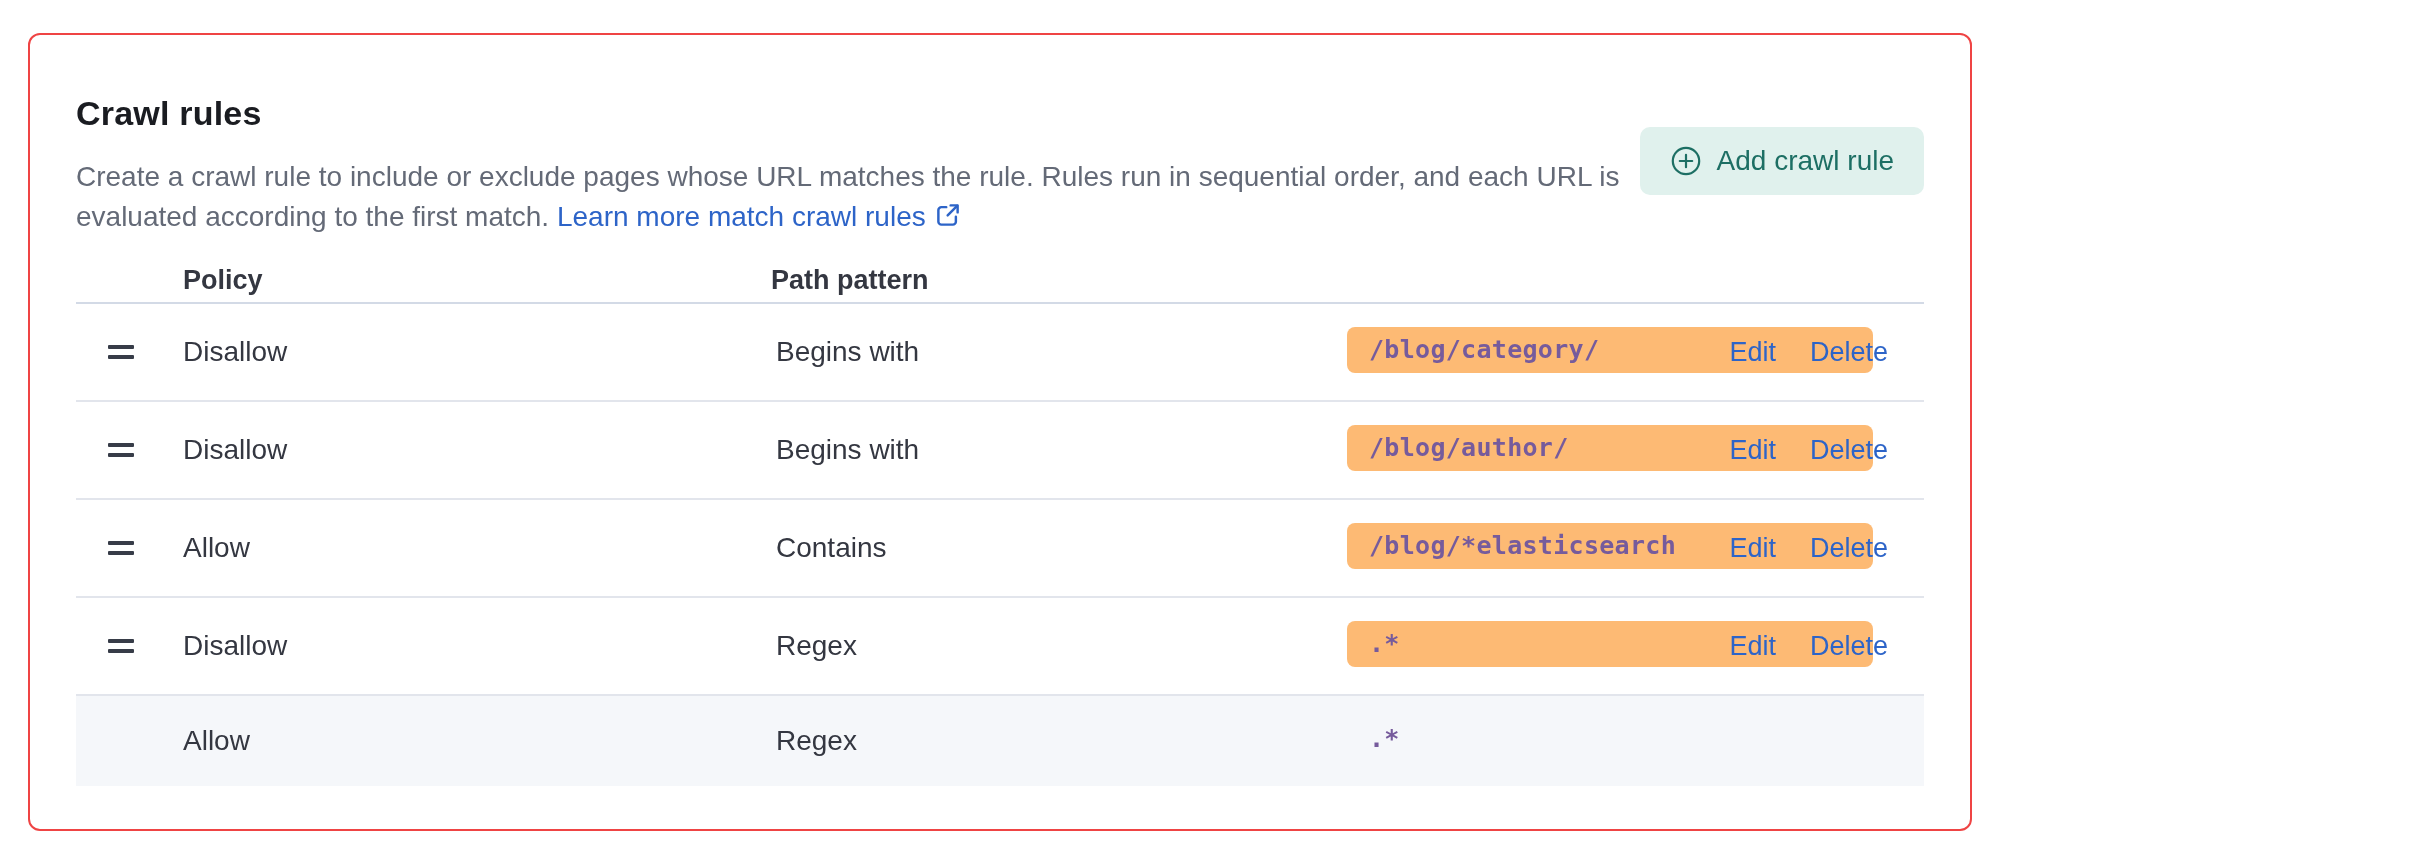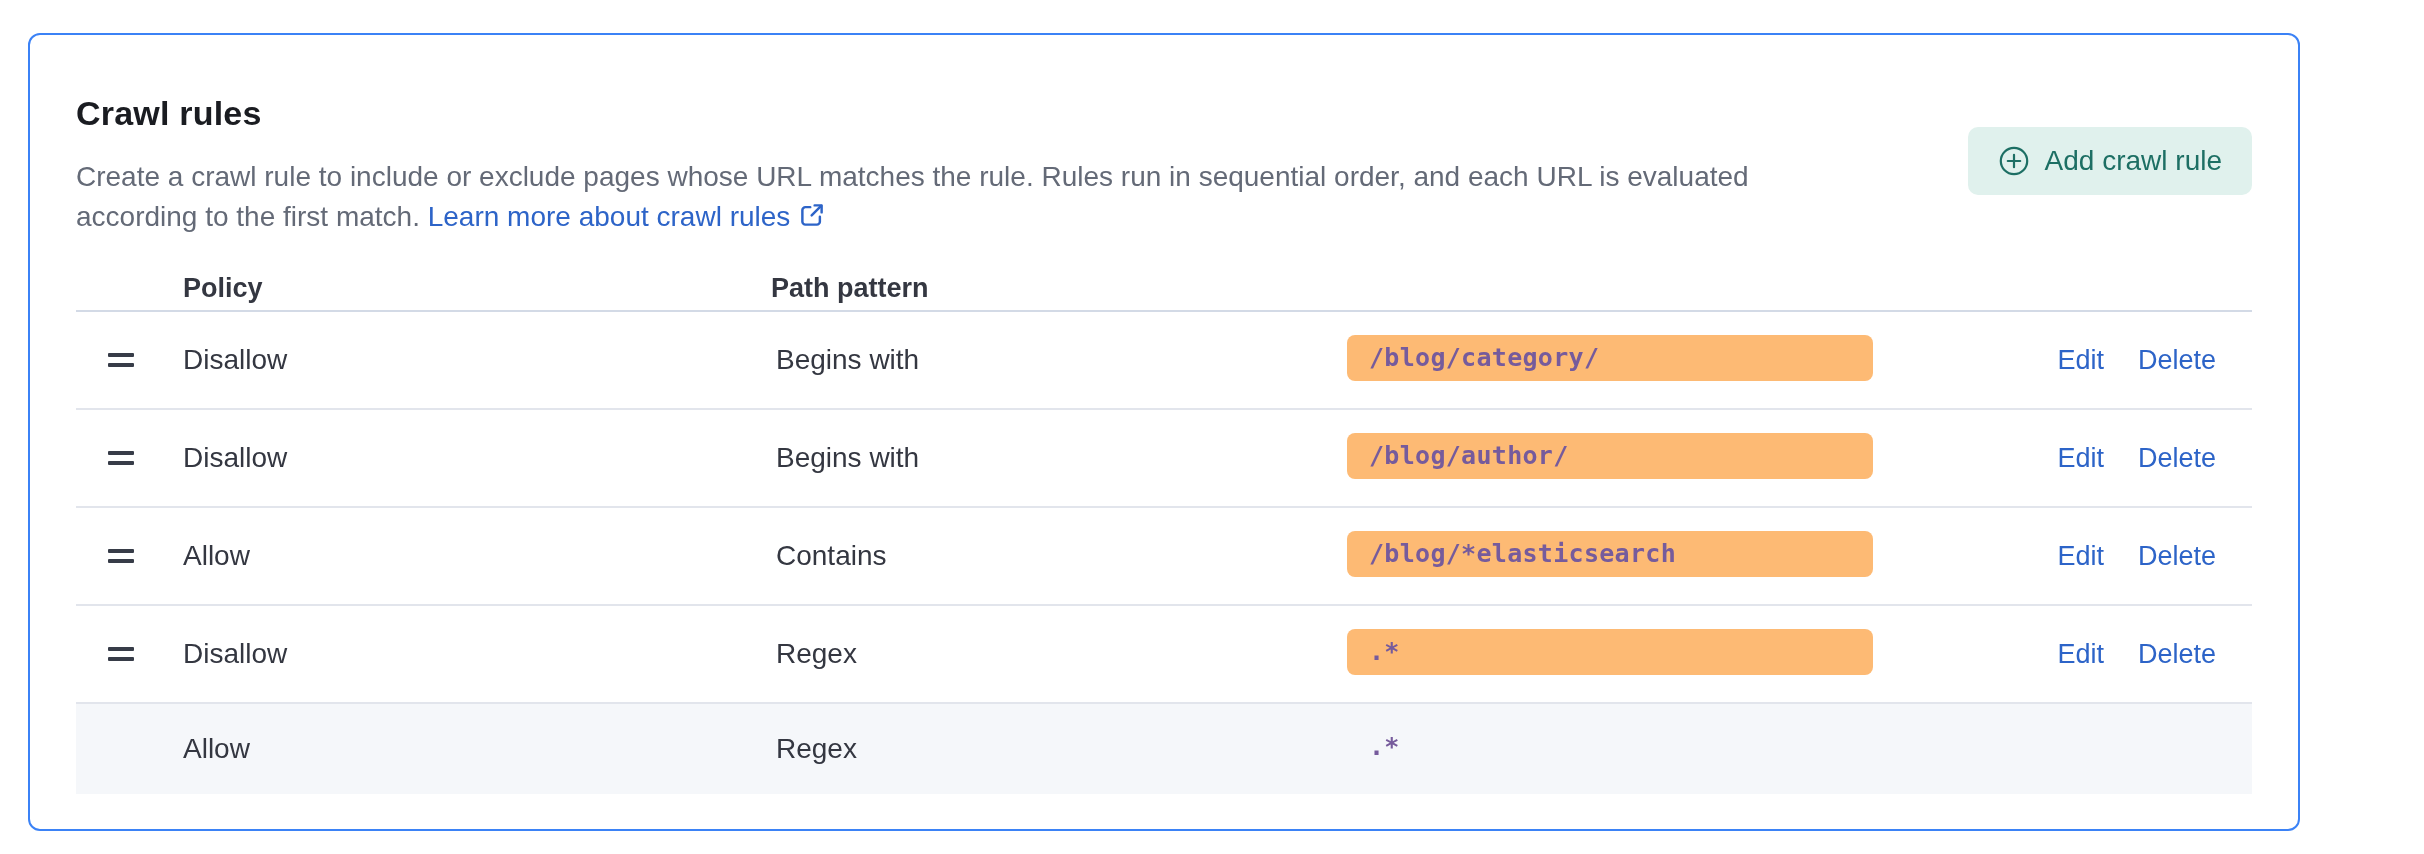--- a/index.html
+++ b/index.html
@@ -9,23 +9,23 @@
     background: #ffffff;
     font-family: "Liberation Sans", "DejaVu Sans", sans-serif;
     color: #343741;
     position: relative;
     overflow: hidden;
   }
 
   .panel {
     position: absolute;
     left: 28px; top: 33px;
-    width: 2272px; height: 798px;
+    width: 1944px; height: 798px;
     background: #ffffff;
-    border: 2px solid #3b82f6;
+    border: 2px solid #ef4444;
     border-radius: 12px;
     padding: 56px 46px 0 46px;
   }
 
   .panel-header { display: flex; justify-content: space-between; align-items: flex-start; }
   .header-left { max-width: 1680px; }
 
   .page-title {
     font-size: 34px; font-weight: 700; color: #1A1C21;
     line-height: 44px; margin: 0; letter-spacing: 0.2px;
@@ -47,21 +47,21 @@
     height: 68px; padding: 0 30px;
     background: #E0F1ED;
     color: #1D6F64;
     border: none; border-radius: 10px;
     font-family: inherit;
     font-size: 28px; font-weight: 500;
     cursor: pointer;
     white-space: nowrap;
   }
 
-  .rules-table { margin-top: 26px; }
+  .rules-table { margin-top: 18px; }
   .t-row {
     display: grid;
     grid-template-columns: 90px 597px 584px 1fr 250px;
     align-items: center;
   }
   .t-head {
     height: 46px;
     border-bottom: 2px solid #D3DAE6;
   }
   .t-head .cell { font-size: 27px; font-weight: 700; color: #343741; }
@@ -107,21 +107,21 @@
 </head>
 <body>
 
 <div class="panel">
 
   <div class="panel-header">
     <div class="header-left">
       <h2 class="page-title">Crawl rules</h2>
       <div class="description">
         <span>Create a crawl rule to include or exclude pages whose URL matches the rule. Rules run in sequential order, and each URL is evaluated according to the first match.</span>
-        <a class="desc-link"><span>Learn more about crawl rules</span><span class="ext-icon"><svg width="28" height="28" viewBox="0 0 16 16" fill="none" stroke="#2D64C8" stroke-width="1.4" stroke-linecap="round" stroke-linejoin="round">
+        <a class="desc-link"><span>Learn more match crawl rules</span><span class="ext-icon"><svg width="28" height="28" viewBox="0 0 16 16" fill="none" stroke="#2D64C8" stroke-width="1.4" stroke-linecap="round" stroke-linejoin="round">
                 <path d="M7 3.5H4.2c-.9 0-1.7.8-1.7 1.7v6.6c0 .9.8 1.7 1.7 1.7h6.6c.9 0 1.7-.8 1.7-1.7V9"></path>
                 <path d="M9.5 2.5h4v4"></path>
                 <path d="M13.2 2.8L7.8 8.2"></path>
               </svg></span></a>
       </div>
     </div>
     <button class="add-button">
       <span style="display:flex">
           <svg width="32" height="32" viewBox="0 0 16 16" fill="none" stroke="#1D6F64" stroke-width="1.1" stroke-linecap="round">
             <circle cx="8" cy="8" r="6.6"></circle>

